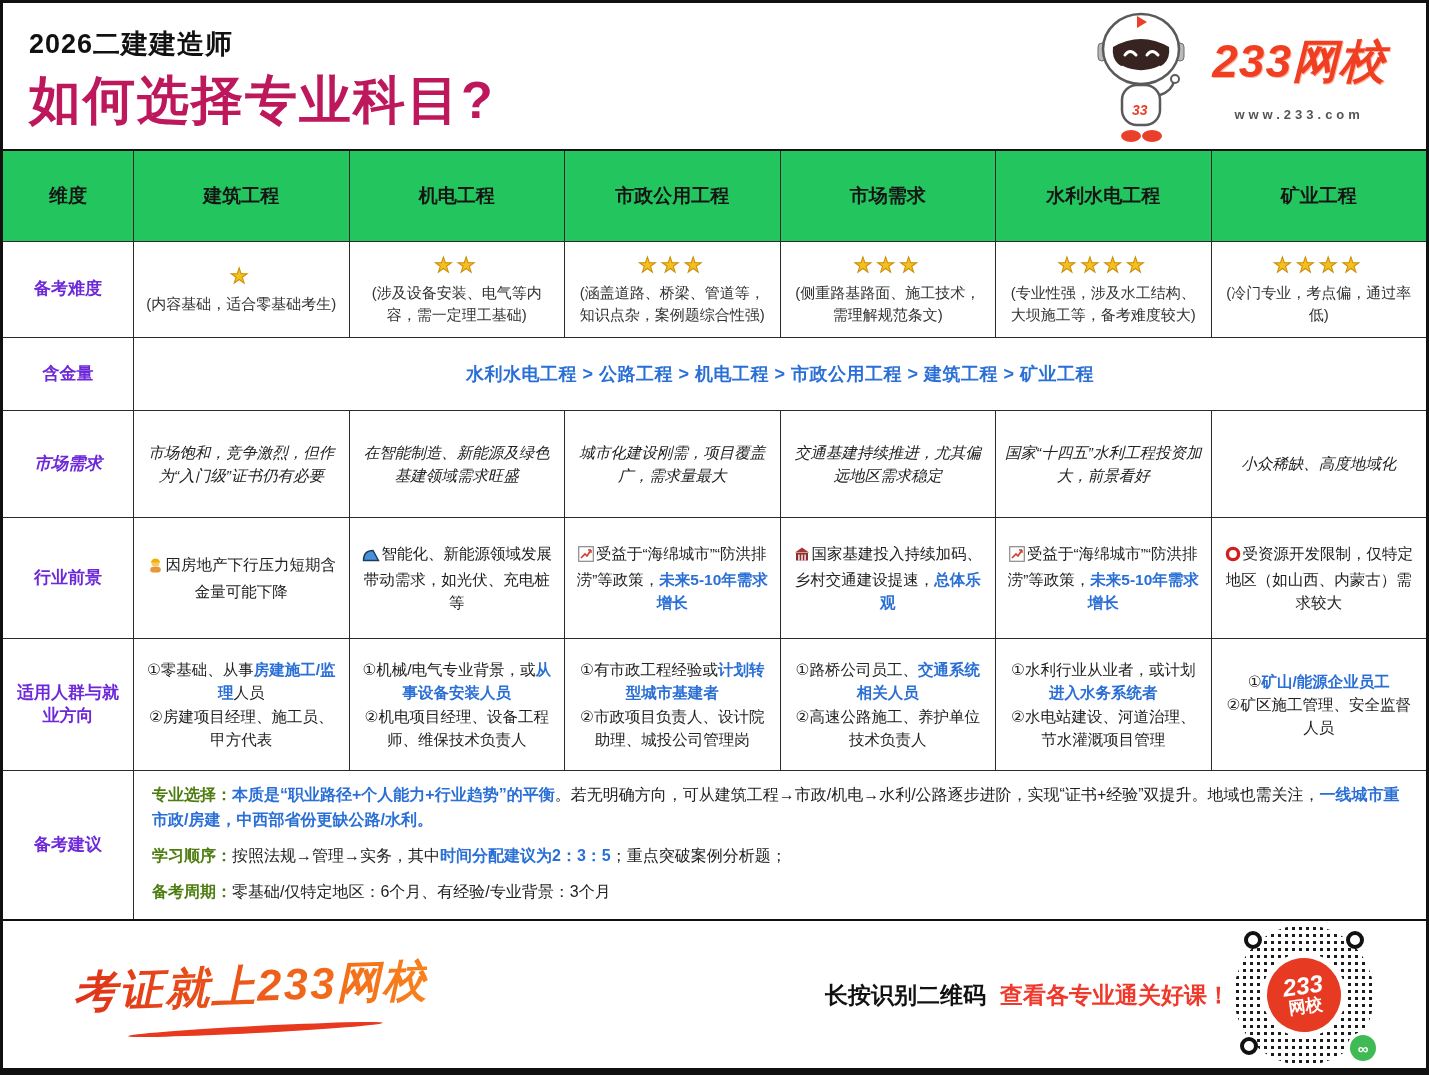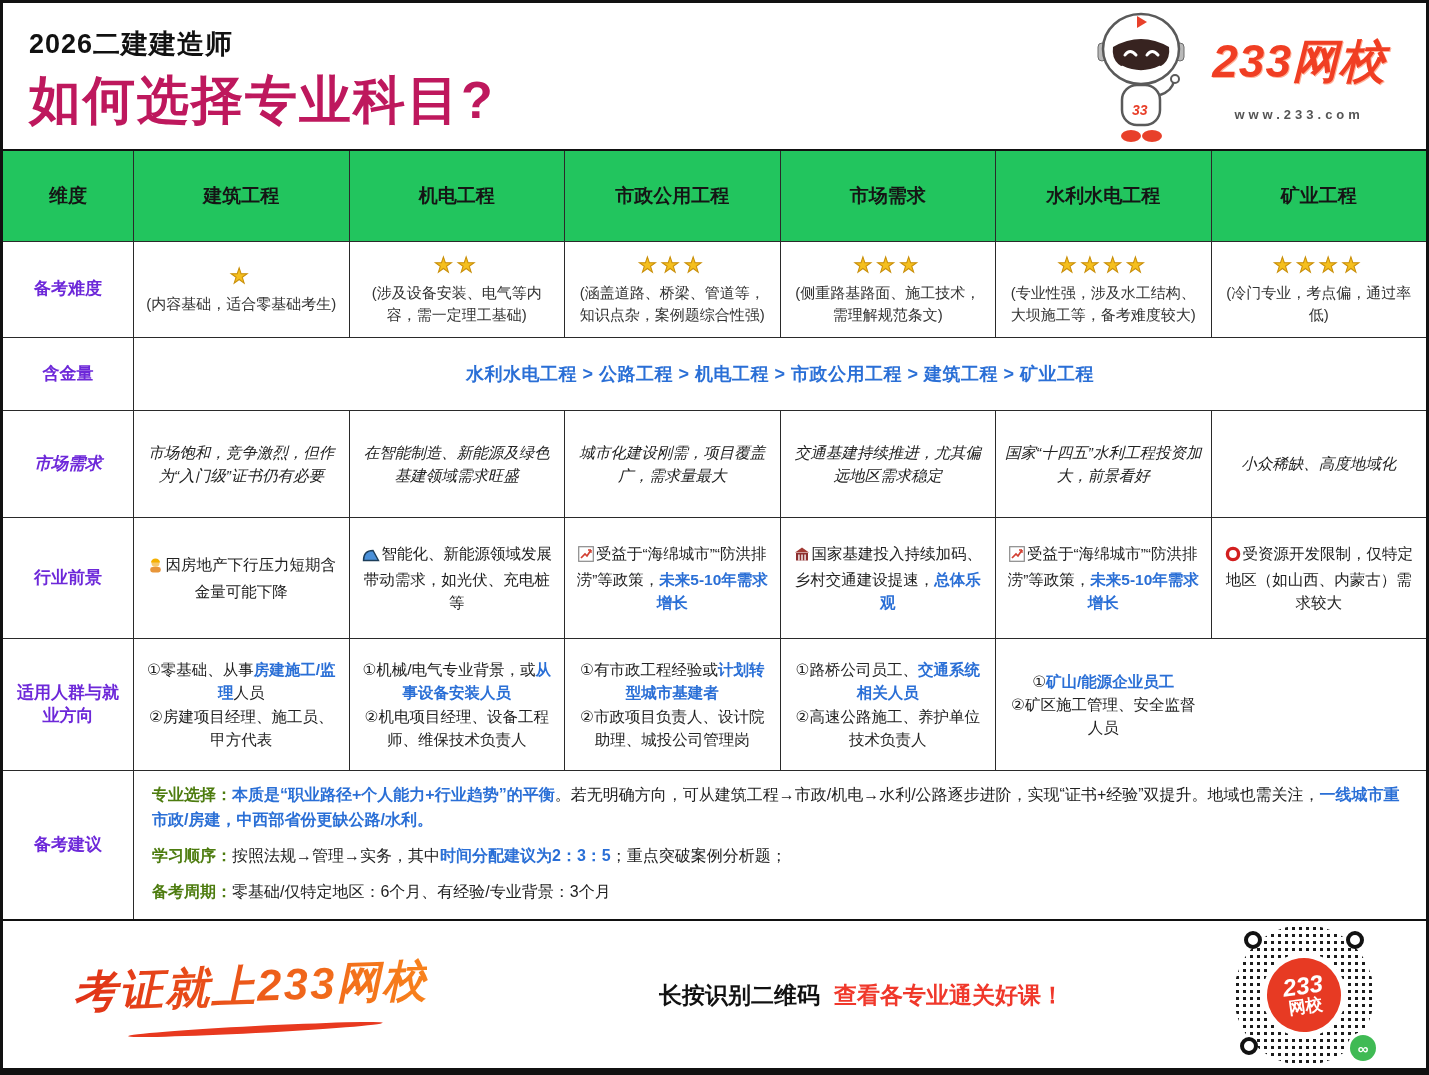--- a/index.html
+++ b/index.html
@@ -51,21 +51,21 @@
   .adv-lab { font-weight:800; color:#4d7c0f; }
 
   
   .ft { flex:1; display:flex; align-items:center; padding:0 30px 0 70px; }
   .slogan-wrap { width:420px; position:relative; }
   .slogan { font-size:44px; font-weight:900; font-style:italic; letter-spacing:2px;
             background:linear-gradient(90deg,#e03118,#f8821c); -webkit-background-clip:text;
             background-clip:text; color:transparent; transform:rotate(-2deg); display:inline-block; }
   .slogan-underline { width:255px; height:7px; background:#e8391f; border-radius:50%;
             transform:rotate(-3deg); margin:10px 0 0 55px; }
-  .cta { flex:1; display:flex; justify-content:center; gap:14px; align-items:baseline; }
+  .cta { flex:1; display:flex; justify-content:flex-end; gap:14px; align-items:baseline; }
   .cta-black { font-size:23px; font-weight:800; color:#111; }
   .cta-red { font-size:23px; font-weight:800; color:#f0382b; }
   .qr { width:148px; height:148px; position:relative; margin-right:18px; }
   .qr-dots { position:absolute; inset:4px; border-radius:50%;
              background-image:radial-gradient(circle,#1c1c1c 1.7px,transparent 1.9px);
              background-size:7px 7px; }
   .qr-ring { position:absolute; width:18px; height:18px; border:4px solid #111; border-radius:50%;
              background:#fff; }
   .qr-center { position:absolute; left:50%; top:50%; width:74px; height:74px; margin:-37px 0 0 -37px;
              background:#e73a23; border-radius:50%; display:flex; flex-direction:column;
@@ -226,20 +226,24 @@
       </div>
       <div class="cell">
         <p class="aud-line"><span>①有市政工程经验或</span><span class="hl">计划转型城市基建者</span><span></span></p>
         <p class="aud-line">②市政项目负责人、设计院助理、城投公司管理岗</p>
       </div>
       <div class="cell">
         <p class="aud-line"><span>①路桥公司员工、</span><span class="hl">交通系统相关人员</span><span></span></p>
         <p class="aud-line">②高速公路施工、养护单位技术负责人</p>
       </div>
       <div class="cell">
+        <p class="aud-line"><span>①水利行业从业者，或计划</span><span class="hl">进入水务系统者</span><span></span></p>
+        <p class="aud-line">②水电站建设、河道治理、节水灌溉项目管理</p>
+      </div>
+      <div class="cell">
         <p class="aud-line"><span>①</span><span class="hl">矿山/能源企业员工</span><span></span></p>
         <p class="aud-line">②矿区施工管理、安全监督人员</p>
       </div>
     </div>
 
     <div class="row r-adv">
       <div class="cell lbl">备考建议</div>
       <div class="cell adv-cell">
         <p class="adv-p"><span class="adv-lab">专业选择：</span><span class="hl">本质是“职业路径+个人能力+行业趋势”的平衡</span><span>。若无明确方向，可从建筑工程→市政/机电→水利/公路逐步进阶，实现“证书+经验”双提升。地域也需关注，</span><span class="hl">一线城市重市政/房建，中西部省份更缺公路/水利。</span></p>
         <p class="adv-p"><span class="adv-lab">学习顺序：</span><span>按照法规→管理→实务，其中</span><span class="hl">时间分配建议为2：3：5</span><span>；重点突破案例分析题；</span></p>

